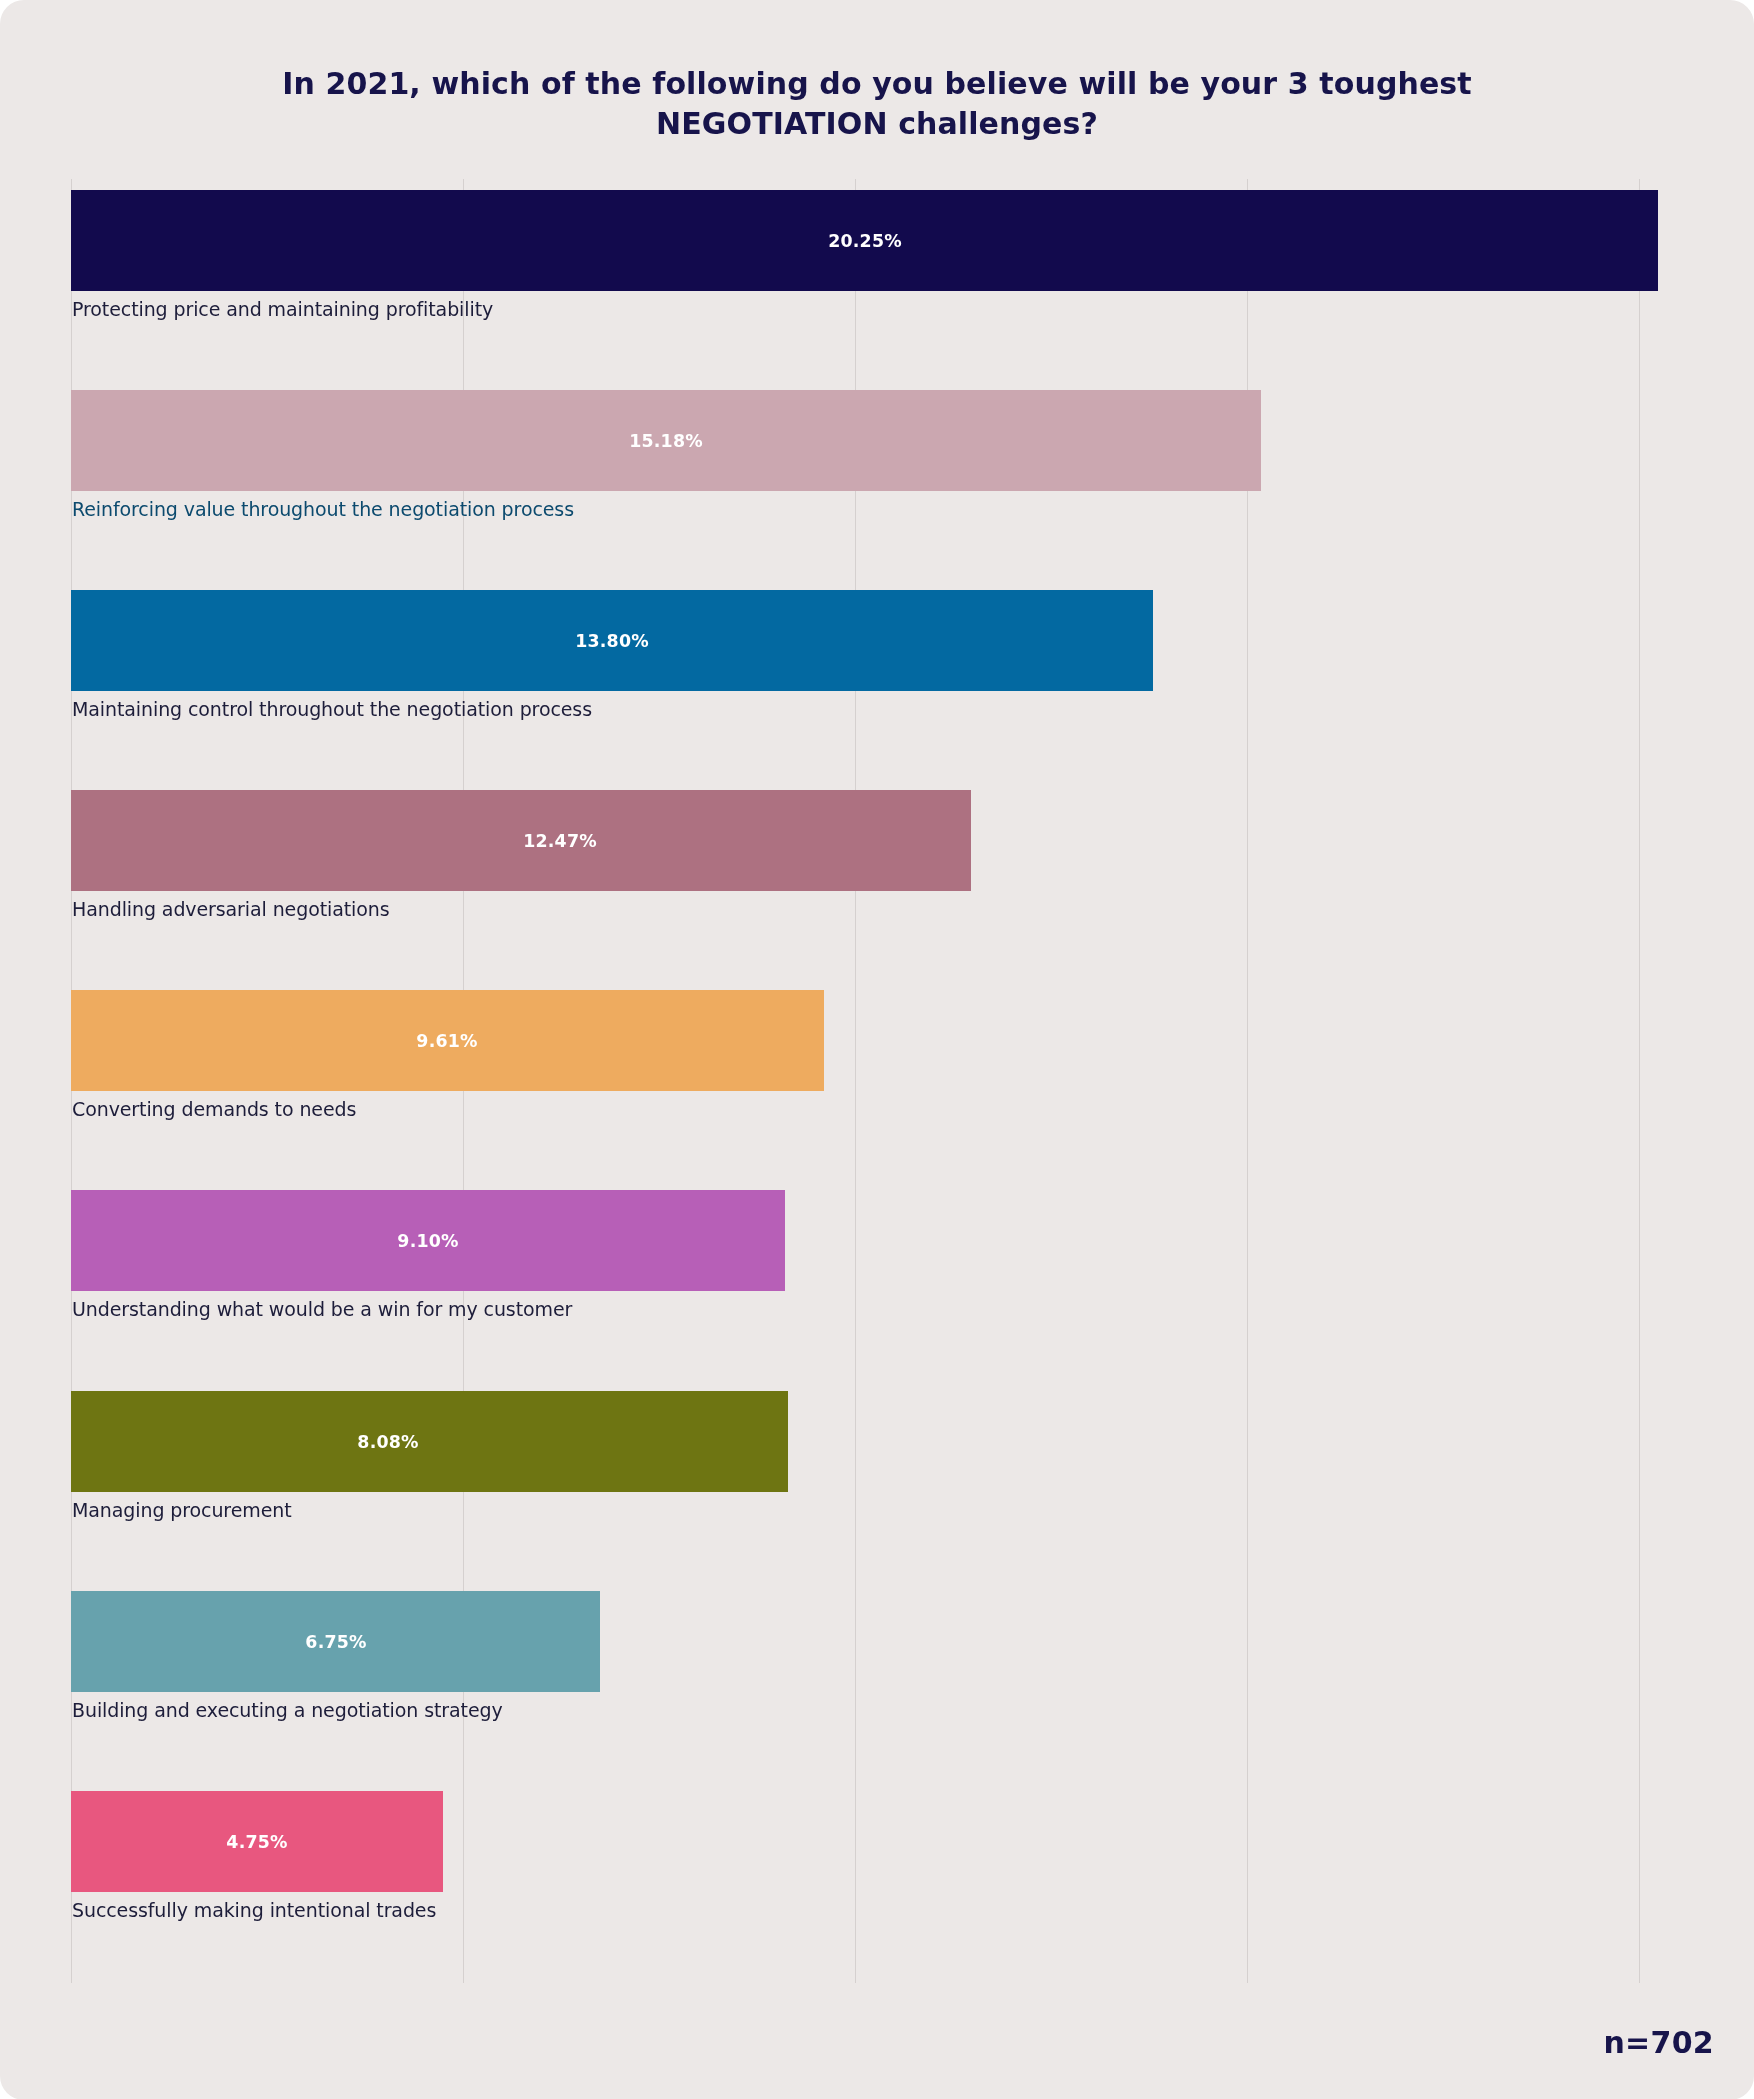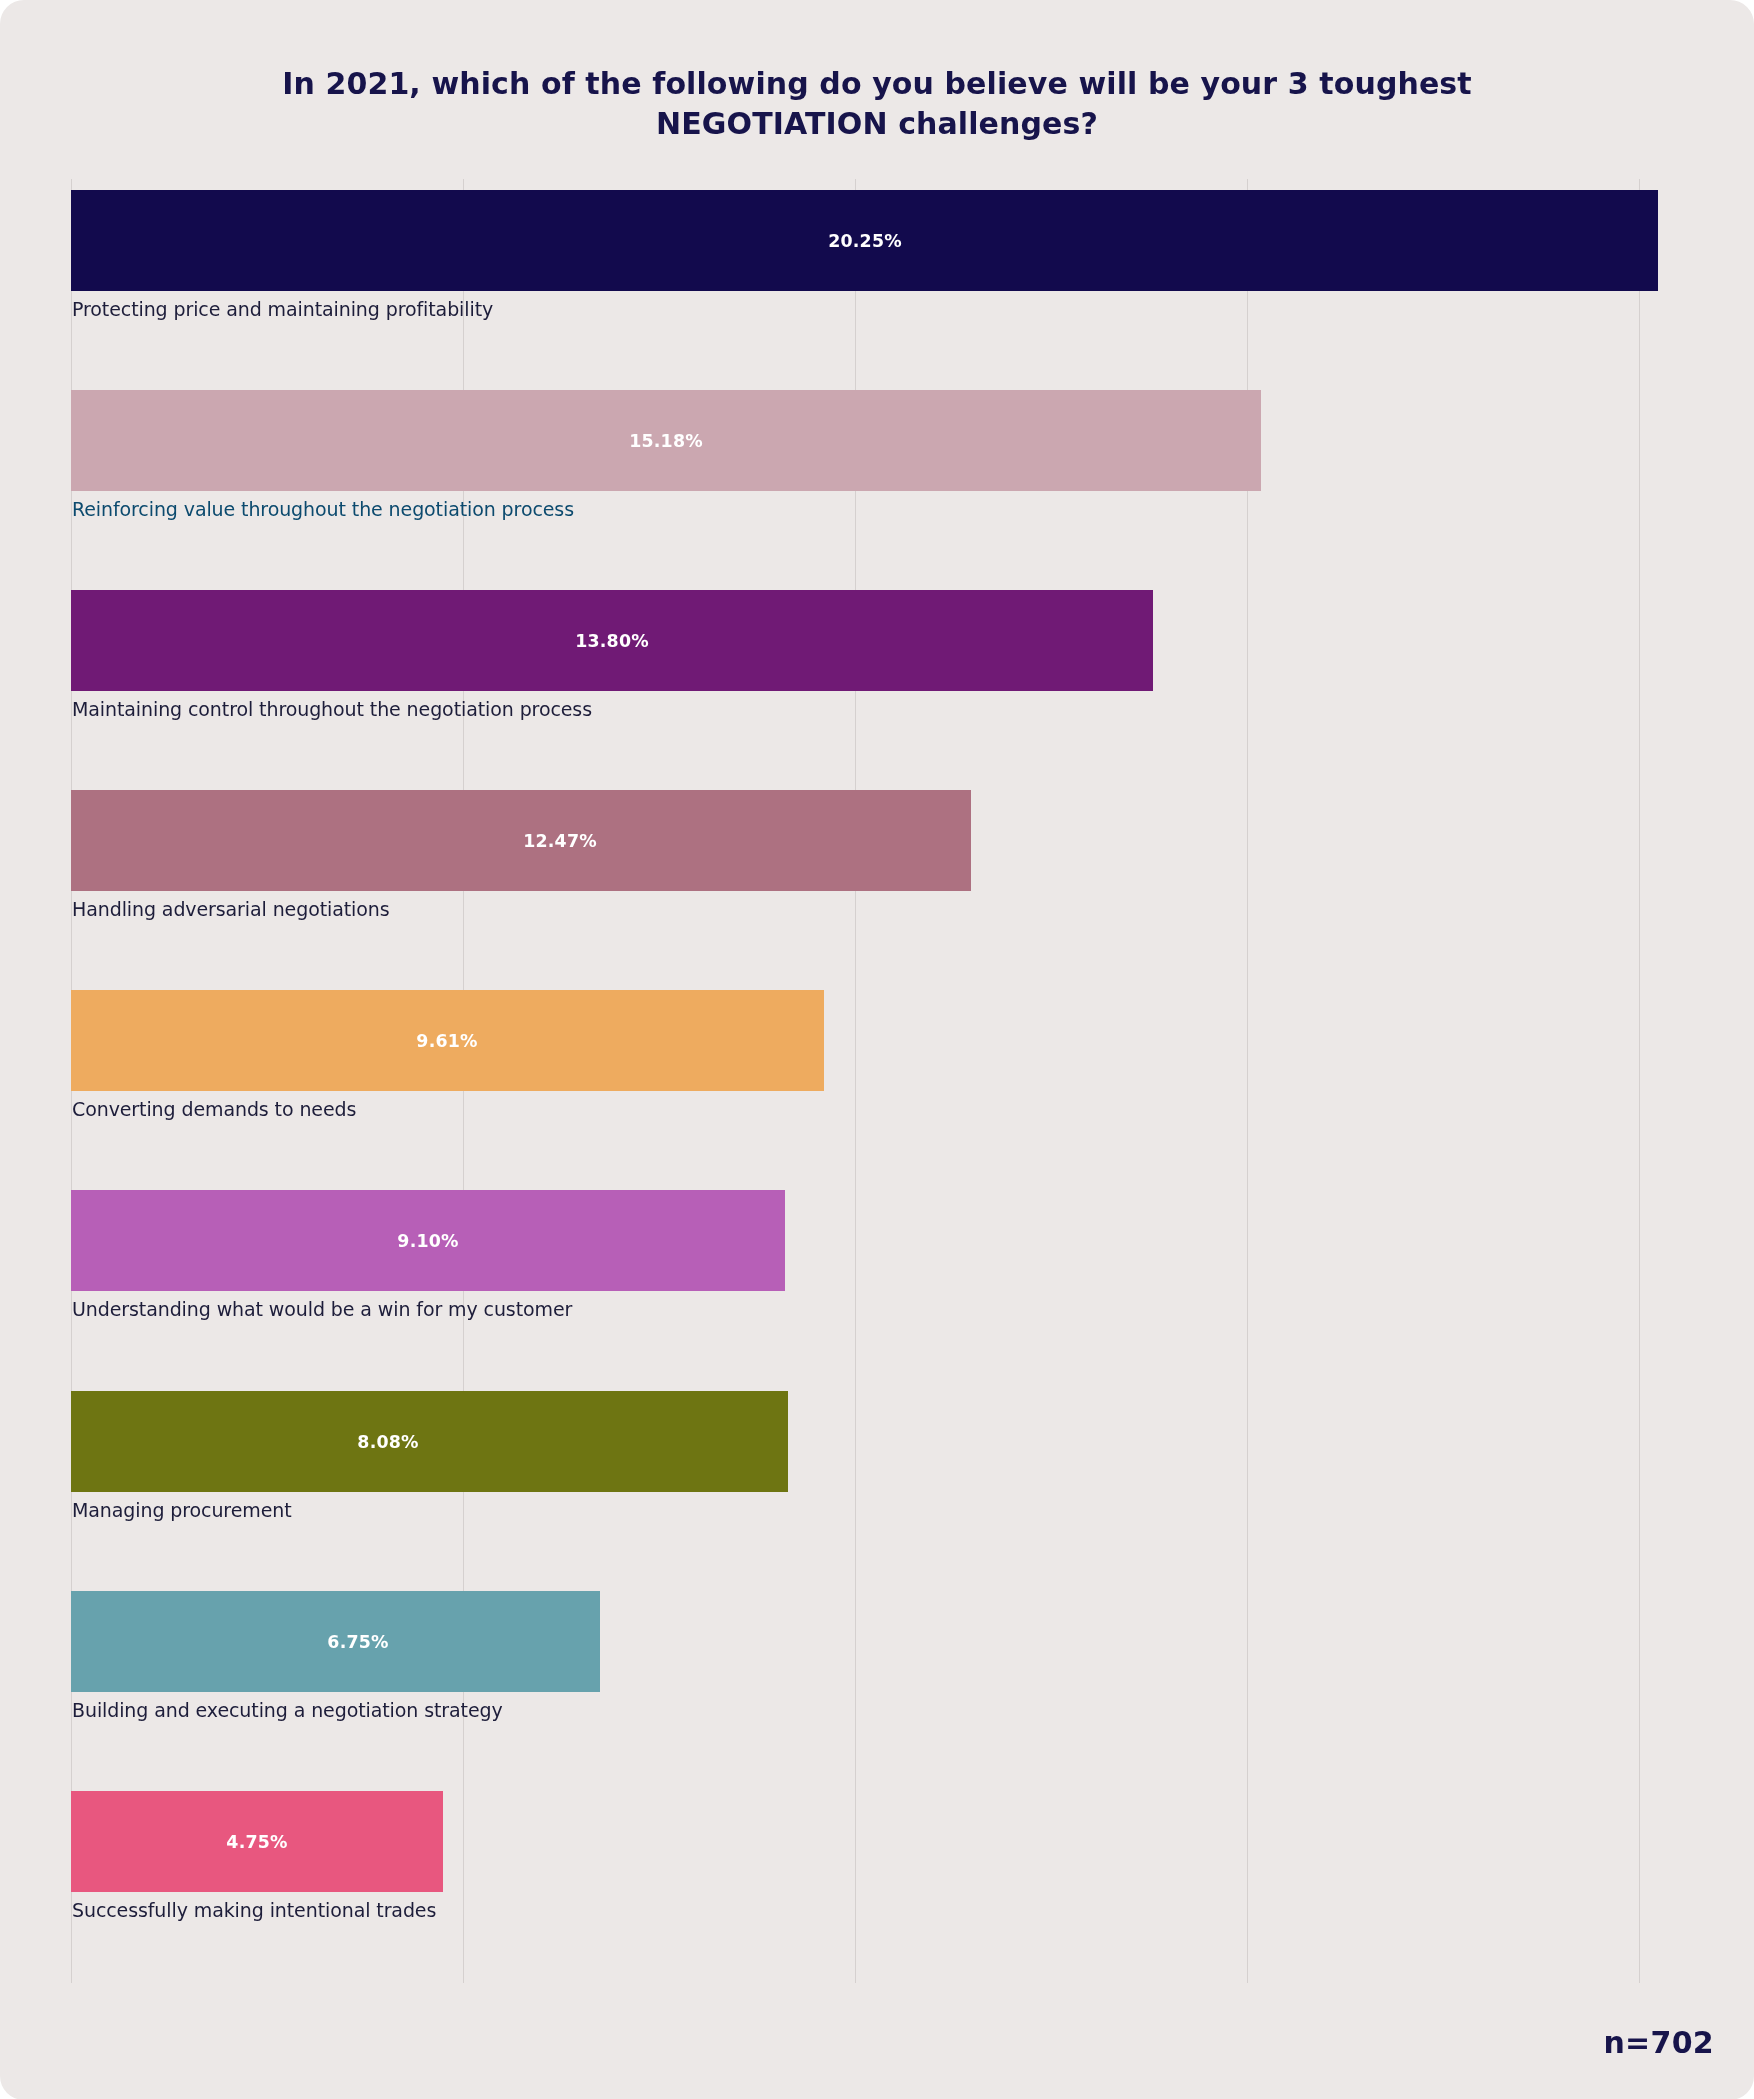--- a/index.html
+++ b/index.html
@@ -146,21 +146,21 @@
           </div>
           <div class="bar-label" style="color: rgb(29, 29, 58);">Protecting price and maintaining profitability</div>
         </div>
         <div class="bar-group" style="top: 211px; height: 200px;">
           <div class="bar" style="width: 1190px; background: rgb(203, 167, 176);">
             <span class="bar-value" style="left: 595px; transform: translate(-50%, -50%);">15.18%</span>
           </div>
           <div class="bar-label" style="color: #0c4a6e;">Reinforcing value throughout the negotiation process</div>
         </div>
         <div class="bar-group" style="top: 411px; height: 200px;">
-          <div class="bar" style="width: 1082px; background: #701a75;">
+          <div class="bar" style="width: 1082px; background: #0369a1;">
             <span class="bar-value" style="left: 541px; transform: translate(-50%, -50%);">13.80%</span>
           </div>
           <div class="bar-label" style="color: rgb(29, 29, 58);">Maintaining control throughout the negotiation process</div>
         </div>
         <div class="bar-group" style="top: 611px; height: 200px;">
           <div class="bar" style="width: 900px; background: rgb(173, 113, 129);">
             <span class="bar-value" style="left: 489px; transform: translate(-50%, -50%);">12.47%</span>
           </div>
           <div class="bar-label" style="color: rgb(29, 29, 58);">Handling adversarial negotiations</div>
         </div>
@@ -177,21 +177,21 @@
           <div class="bar-label" style="color: rgb(29, 29, 58);">Understanding what would be a win for my customer</div>
         </div>
         <div class="bar-group" style="top: 1212px; height: 200px;">
           <div class="bar" style="width: 717px; background: rgb(110, 117, 18);">
             <span class="bar-value" style="left: 317px; transform: translate(-50%, -50%);">8.08%</span>
           </div>
           <div class="bar-label" style="color: rgb(29, 29, 58);">Managing procurement</div>
         </div>
         <div class="bar-group" style="top: 1412px; height: 200px;">
           <div class="bar" style="width: 529px; background: rgb(103, 162, 173);">
-            <span class="bar-value" style="left: 265px; transform: translate(-50%, -50%); margin-left: 22px;">6.75%</span>
+            <span class="bar-value" style="left: 265px; transform: translate(-50%, -50%);">6.75%</span>
           </div>
           <div class="bar-label" style="color: rgb(29, 29, 58);">Building and executing a negotiation strategy</div>
         </div>
         <div class="bar-group" style="top: 1612px; height: 200px;">
           <div class="bar" style="width: 372px; background: rgb(232, 87, 127);">
             <span class="bar-value" style="left: 186px; transform: translate(-50%, -50%);">4.75%</span>
           </div>
           <div class="bar-label" style="color: rgb(29, 29, 58);">Successfully making intentional trades</div>
         </div>
       </div>

